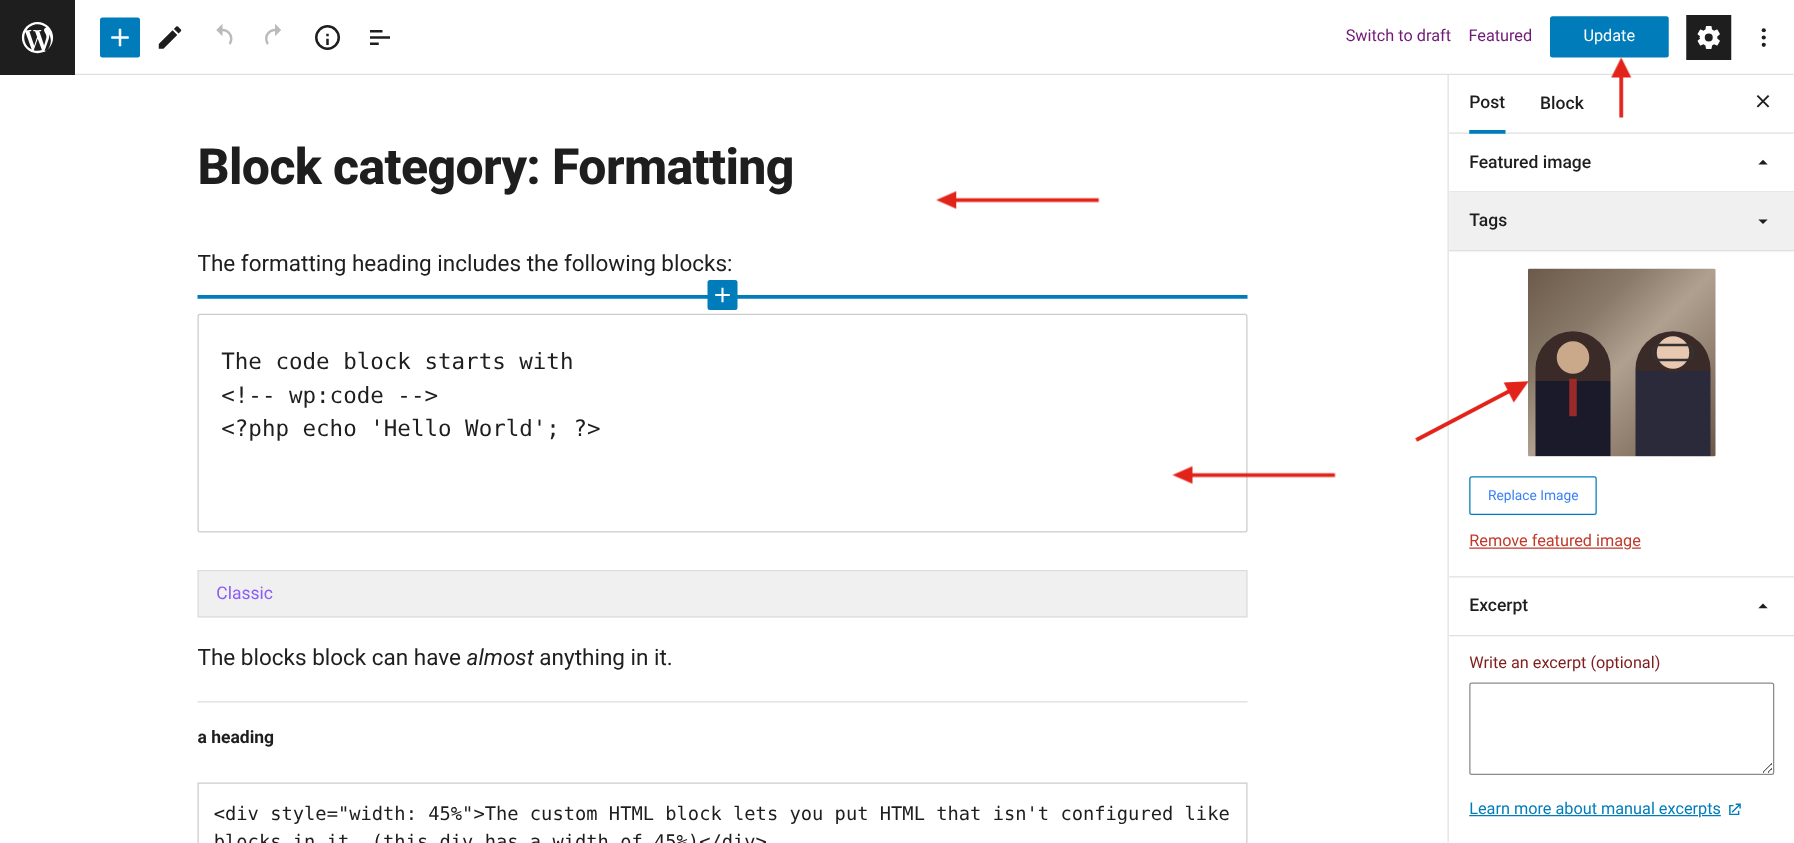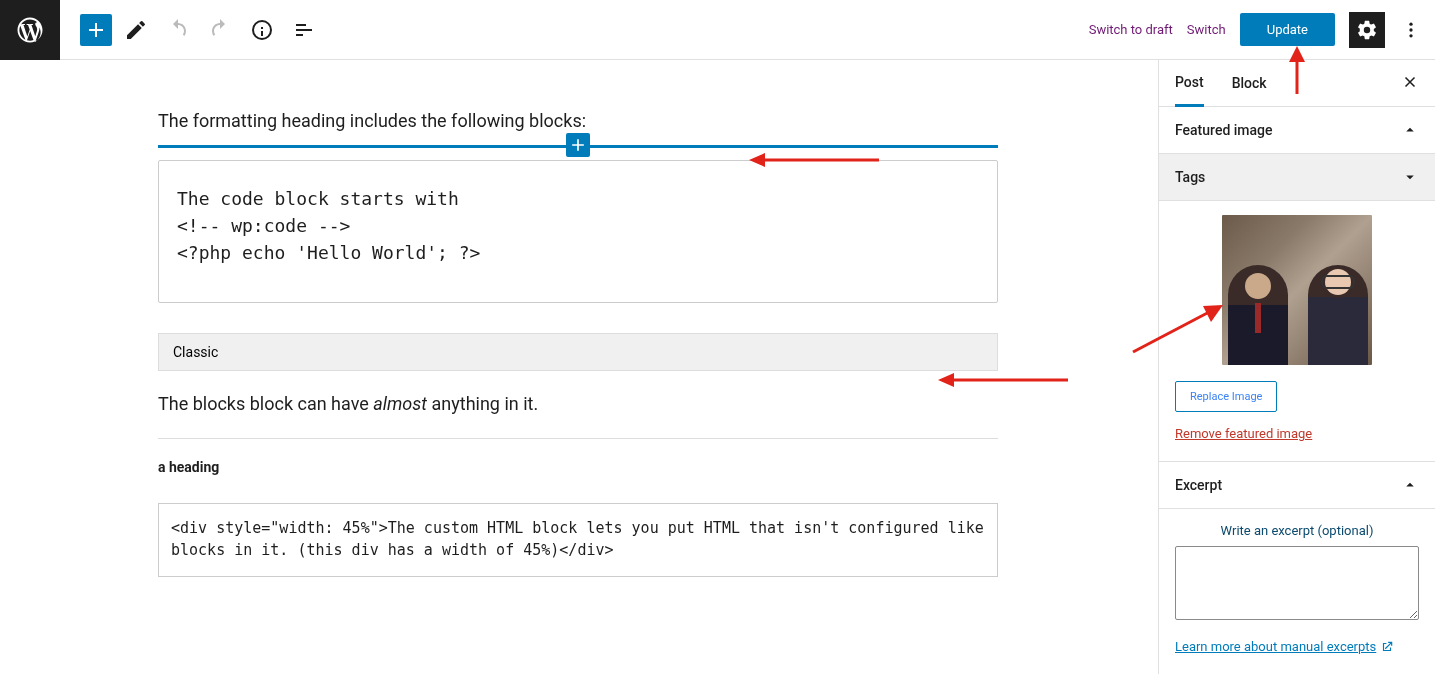--- a/index.html
+++ b/index.html
@@ -28,23 +28,23 @@
   .main { display: flex; height: calc(100% - 60px); }
   .editor { flex: 1; overflow: auto; padding: 50px 0 0 0; }
   .editor-inner { width: 840px; margin: 0 auto 0 158px; }
   .post-title { font-size: 40px; font-weight: 800; letter-spacing: -0.5px; margin-bottom: 44px; }
   .para { font-size: 18px; margin-bottom: 0; }
   
   .code-block-wrap { position: relative; margin-top: 14px; }
   .block-selected-bar { height: 3px; background: #007cba; }
   .add-block-btn { position: absolute; left: 50%; top: -12px; transform: translateX(-50%); width: 24px; height: 24px; background: #007cba; border-radius: 2px; display: flex; align-items: center; justify-content: center; cursor: pointer; }
   .add-block-btn svg { width: 20px; height: 20px; fill: #fff; }
-  .code-block { border: 1px solid #ccc; border-radius: 2px; padding: 24px 18px 36px; font-family: Menlo, Consolas, monospace; font-size: 18px; line-height: 1.5; white-space: pre; margin-top: 12px; }
-  
-  .classic-label { margin-top: 30px; background: #f0f0f0; border: 1px solid #ddd; padding: 10px 14px; font-size: 14px; color: #000000; }
+  .code-block { border: 1px solid #ccc; border-radius: 2px; padding: 24px 18px 68px; font-family: Menlo, Consolas, monospace; font-size: 18px; line-height: 1.5; white-space: pre; margin-top: 12px; }
+  
+  .classic-label { margin-top: 30px; background: #f0f0f0; border: 1px solid #ddd; padding: 10px 14px; font-size: 14px; color: #8b5cf6; }
   .para2 { font-size: 18px; margin-top: 22px; padding-bottom: 24px; border-bottom: 1px solid #ddd; }
   .para2 em { font-style: italic; }
   .heading-small { font-size: 14px; font-weight: 700; margin-top: 20px; margin-bottom: 28px; }
   .html-block { border: 1px solid #ccc; padding: 14px 12px; font-family: Menlo, Consolas, monospace; font-size: 15px; line-height: 1.45; white-space: pre-wrap; }
   
   
   .sidebar { width: 277px; border-left: 1px solid #e0e0e0; display: flex; flex-direction: column; overflow: auto; }
   .tabs { display: flex; align-items: center; border-bottom: 1px solid #e0e0e0; height: 48px; padding: 0 16px; }
   .tab { font-size: 14px; font-weight: 500; padding: 14px 0; margin-right: 28px; cursor: pointer; color: #1e1e1e; }
   .tab.active { border-bottom: 3px solid #007cba; margin-bottom: -1px; }
@@ -61,21 +61,21 @@
   .p1 { left: 6px; background: linear-gradient(#3a2a28 40%, #1a1a2a 40%); }
   .p1::before { content:""; position:absolute; top:8px; left:50%; transform:translateX(-50%); width:26px; height:26px; background:#caa88a; border-radius:50%; }
   .p1::after { content:""; position:absolute; top:38px; left:50%; transform:translateX(-50%); width:6px; height:30px; background:#9a2a2a; }
   .p2 { right: 4px; background: linear-gradient(#3a2a28 32%, #2a2a3a 32%); }
   .p2::before { content:""; position:absolute; top:4px; left:50%; transform:translateX(-50%); width:26px; height:26px; background:#e8c8b0; border-radius:50%; box-shadow: 0 0 0 3px #3a2a28; }
   .p2::after { content:""; position:absolute; top:10px; left:50%; transform:translateX(-50%); width:30px; height:10px; border:2px solid #333; border-radius:6px; background:transparent; }
   
   .replace-btn { display: inline-block; border: 1px solid #007cba; color: #3b82f6; padding: 8px 14px; font-size: 11px; border-radius: 2px; cursor: pointer; }
   .remove-link { display: block; margin-top: 14px; color: #c1392b; text-decoration: underline; font-size: 13px; cursor: pointer; }
   
-  .excerpt-label { font-size: 13px; color: #0c4a6e; margin-bottom: 8px; text-align: center; }
+  .excerpt-label { font-size: 13px; color: #7f1d1d; margin-bottom: 8px; }
   .excerpt-box { width: 100%; height: 74px; border: 1px solid #8a8a8a; border-radius: 2px; resize: both; padding: 6px; font-family: inherit; }
   .learn-link { display: inline-flex; align-items: center; gap: 4px; color: #007cba; text-decoration: underline; font-size: 13px; margin-top: 16px; cursor: pointer; }
   .learn-link svg { width: 14px; height: 14px; fill: #007cba; }
   
   
   .arrow { position: absolute; pointer-events: none; }
   .arrow svg { overflow: visible; }
   .arrow-line { stroke: #e2231a; stroke-width: 3; fill: none; }
   .arrow-head { fill: #e2231a; }
 </style>
@@ -115,40 +115,41 @@
         </svg>
     </div>
     <div class="icon-btn">
       <svg viewBox="0 0 24 24">
           <path d="M4 6h10v2H4zm0 5h16v2H4zm0 5h7v2H4z"></path>
         </svg>
     </div>
   </div>
   <div class="toolbar-right">
     <span class="link-btn">Switch to draft</span>
-    <span class="link-btn">Switch</span>
+    <span class="link-btn">Featured</span>
     <span class="update-btn">Update</span>
     <div class="settings-btn">
       <svg viewBox="0 0 24 24">
           <path d="M19.43 12.98c.04-.32.07-.64.07-.98s-.03-.66-.07-.98l2.11-1.65a.5.5 0 0 0 .12-.64l-2-3.46a.5.5 0 0 0-.61-.22l-2.49 1a7.03 7.03 0 0 0-1.69-.98l-.38-2.65A.5.5 0 0 0 14 2h-4a.5.5 0 0 0-.49.42l-.38 2.65c-.61.25-1.17.58-1.69.98l-2.49-1a.5.5 0 0 0-.61.22l-2 3.46a.5.5 0 0 0 .12.64l2.11 1.65c-.4.32-.7.64-.7.98s.3.66.7.98l-2.11 1.65a.5.5 0 0 0-.12.64l2 3.46c.14.24.42.34.61.22l2.49-1c.52.4 1.08.73 1.69.98l.38 2.65c.4.24.25.42.49.42h4c.24 0 .45-.18.49-.42l.38-2.65c.61-.25 1.17-.58 1.69-.98l2.49 1c.19.12.47.02.61-.22l2-3.46a.5.5 0 0 0-.12-.64l-2.11-1.65zM12 15.5A3.5 3.5 0 1 1 12 8.5a3.5 3.5 0 0 1 0 7z"></path>
         </svg>
     </div>
     <div class="more-btn">
       <svg viewBox="0 0 24 24">
           <circle cx="12" cy="5" r="2"></circle>
           <circle cx="12" cy="12" r="2"></circle>
           <circle cx="12" cy="19" r="2"></circle>
         </svg>
     </div>
   </div>
 </div>
 
 <div class="main">
   <div class="editor">
     <div class="editor-inner">
+      <h1 class="post-title">Block category: Formatting</h1>
       <p class="para">The formatting heading includes the following blocks:</p>
 
       <div class="code-block-wrap">
         <div class="block-selected-bar"></div>
         <div class="add-block-btn">
           <svg viewBox="0 0 24 24">
               <path d="M11 5h2v6h6v2h-6v6h-2v-6H5v-2h6z"></path>
             </svg>
         </div>
         <pre class="code-block">The code block starts with

